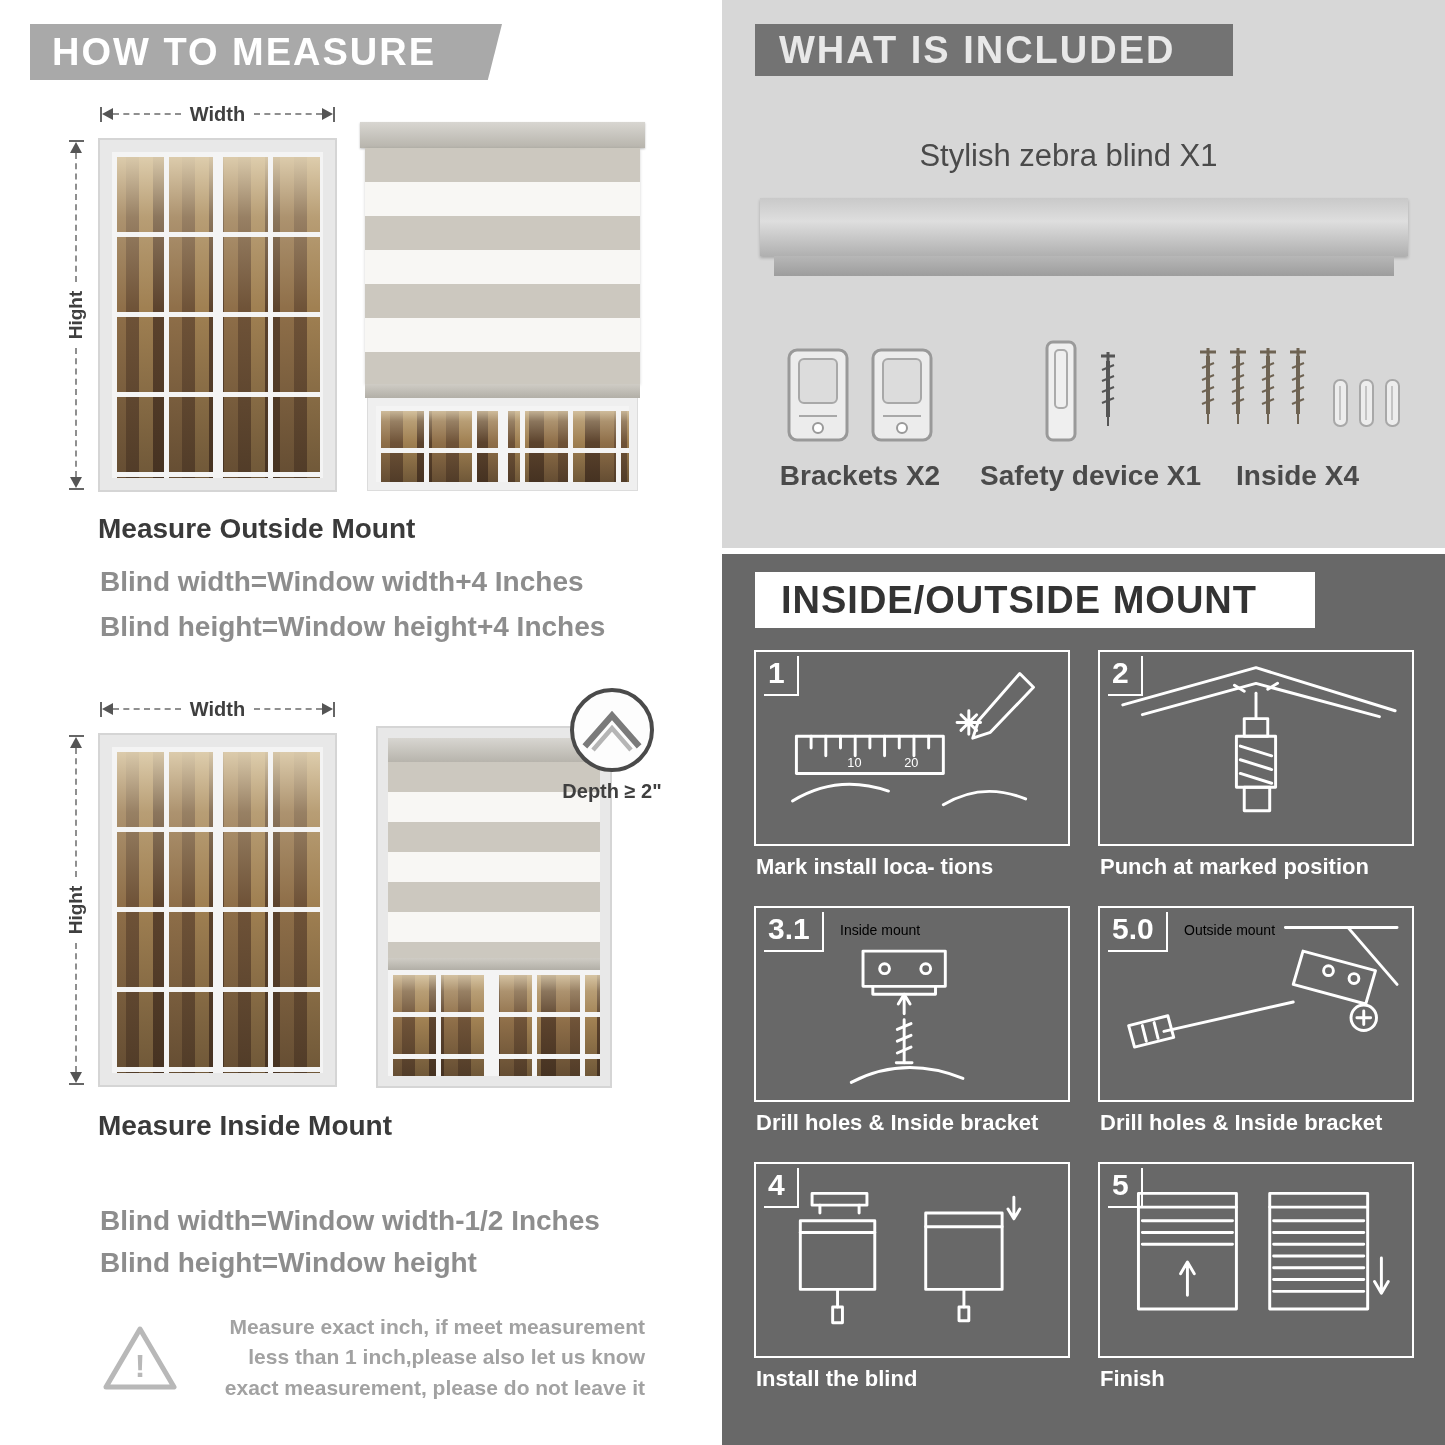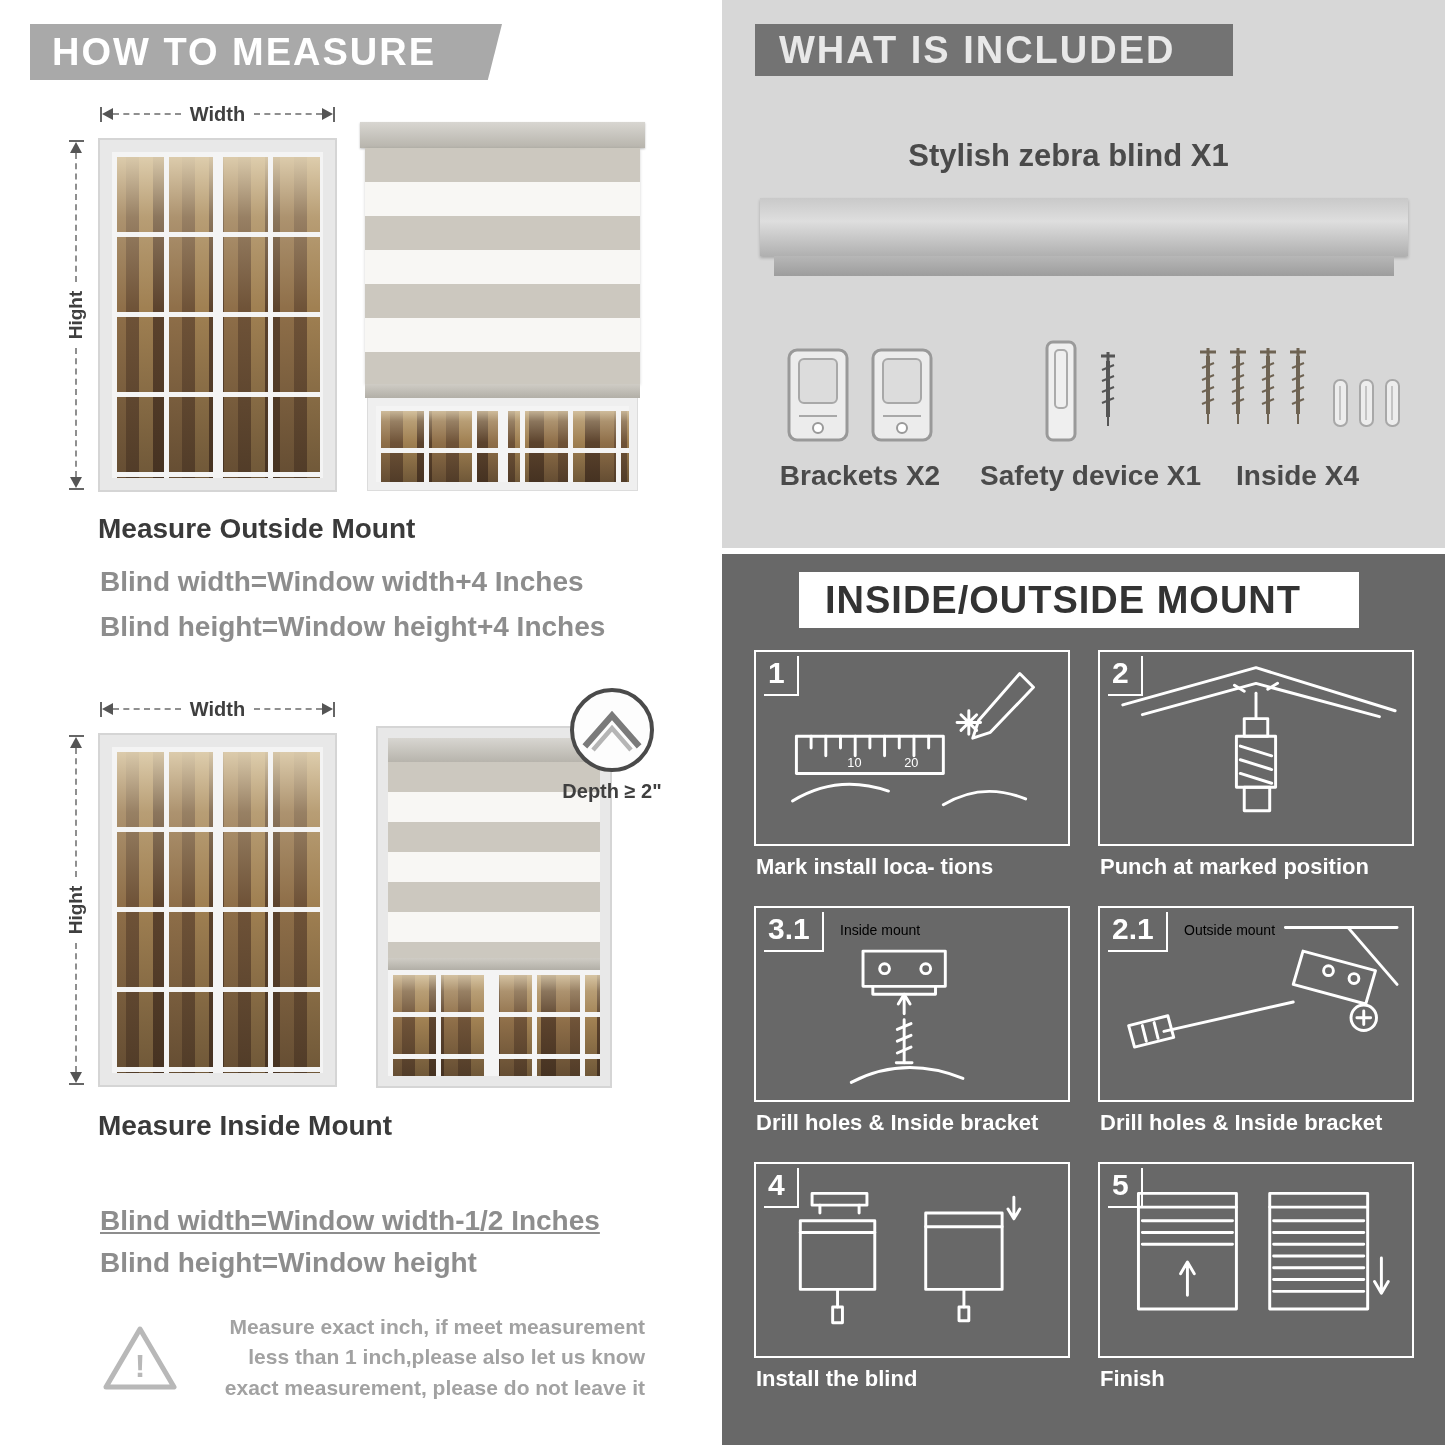--- a/index.html
+++ b/index.html
@@ -70,34 +70,34 @@
   .warn-text{flex:1;font-size:21px;font-weight:bold;color:#a2a2a2;line-height:1.45;text-align:right;}
 
   
   .right-col{position:relative;flex:1;display:flex;flex-direction:column;height:100%;}
   .included{position:relative;flex:0 0 548px;background:#d7d7d7;}
   .hgap{flex:0 0 6px;background:#fff;}
   .mount{position:relative;flex:1;background:#686868;}
 
   .banner-included{position:absolute;left:33px;top:24px;width:478px;height:52px;background:#737373;color:#e8e8e8;
     font-size:38px;font-weight:bold;letter-spacing:2px;display:flex;align-items:center;padding-left:24px;box-sizing:border-box;}
-  .blind-title{position:absolute;left:0;right:30px;top:138px;text-align:center;font-size:31px;font-weight:bold;color:#4a4a4a;}
+  .blind-title{position:absolute;left:0;right:30px;top:138px;text-align:center;font-size:31px;font-weight:normal;color:#4a4a4a;}
   .rail-top{position:absolute;left:38px;top:198px;width:648px;height:58px;
     background:linear-gradient(180deg,#c9c9c9 0%,#dedede 40%,#b0b0b0 100%);box-shadow:0 2px 3px rgba(0,0,0,0.22);}
   .rail-bottom{position:absolute;left:52px;top:256px;width:620px;height:20px;background:linear-gradient(180deg,#b7b7b7,#9d9d9d);}
 
   .item{position:absolute;top:326px;height:180px;}
   .item .icons{height:122px;display:flex;align-items:flex-end;justify-content:center;gap:12px;}
   .item .ilabel{margin-top:12px;text-align:center;font-size:28px;font-weight:bold;color:#4a4a4a;white-space:nowrap;}
   #item-brackets{left:38px;width:200px;}
   #item-safety{left:258px;width:210px;}
   #item-screws{left:468px;width:215px;}
 
   .banner-mount{position:absolute;left:33px;top:18px;width:560px;height:56px;background:#fff;color:#333;
-    font-size:38px;font-weight:bold;letter-spacing:1px;display:flex;align-items:center;padding-left:26px;box-sizing:border-box;margin-left:44px;}
+    font-size:38px;font-weight:bold;letter-spacing:1px;display:flex;align-items:center;padding-left:26px;box-sizing:border-box;}
   .steps-grid{position:absolute;left:32px;top:96px;width:660px;display:grid;grid-template-columns:1fr 1fr;column-gap:28px;row-gap:14px;}
   .panel{position:relative;height:196px;border:2px solid #fff;box-sizing:border-box;overflow:hidden;}
   .step-num{position:absolute;top:4px;left:8px;color:#fff;font-size:30px;font-weight:bold;
     padding:0 12px 4px 4px;border-right:2px solid #fff;border-bottom:2px solid #fff;z-index:2;}
   .step-inline{position:absolute;top:14px;left:84px;color:#000000;font-size:14px;font-weight:normal;z-index:2;white-space:nowrap;}
   .caption{margin:8px 2px 12px;color:#fff;font-size:22px;font-weight:bold;white-space:nowrap;}
   .art{position:absolute;inset:0;width:100%;height:100%;}
 </style>
 </head>
 <body>
@@ -192,21 +192,21 @@
 
     <div class="depth-circle">
       <svg viewBox="0 0 84 84">
         <path d="M12 60 L42 26 L72 60" fill="none" stroke="#7a7a7a" stroke-width="7" stroke-linejoin="miter"></path>
         <path d="M21 64 L42 40 L63 64" fill="none" stroke="#b5b5b5" stroke-width="5"></path>
       </svg>
     </div>
     <div class="depth-label">Depth ≥ 2"</div>
 
     <div class="sec-title" style="left:98px;top:1110px;">Measure Inside Mount</div>
-    <div class="sec-line" style="left:100px;top:1205px;text-decoration:underline;">Blind width=Window width-1/2 Inches</div>
+    <div class="sec-line" style="left:100px;top:1205px;">Blind width=Window width-1/2 Inches</div>
     <div class="sec-line" style="left:100px;top:1247px;">Blind height=Window height</div>
 
     <div class="warning">
       <svg width="80" height="74" viewBox="0 0 80 74">
         <path d="M40 8 L74 66 H6 Z" fill="none" stroke="#b8b8b8" stroke-width="5" stroke-linejoin="round"></path>
         <text x="40" y="56" font-size="32" font-weight="bold" fill="#b8b8b8" text-anchor="middle" font-family="Liberation Sans, sans-serif">!</text>
       </svg>
       <div class="warn-text">Measure exact inch, if meet measurement less than 1 inch,please also let us know exact measurement, please do not leave it</div>
     </div>
   </div>
@@ -359,21 +359,21 @@
                 <path d="M142 158 h16"></path>
                 <path d="M96 178 q54 -28 114 -4"></path>
               </g>
             </svg>
           </div>
           <div class="caption">Drill holes &amp;  Inside bracket</div>
         </div>
 
         <div class="step">
           <div class="panel">
-            <div class="step-num">2.1</div>
+            <div class="step-num">5.0</div>
             <div class="step-inline">Outside mount</div>
             <svg class="art" viewBox="0 0 316 196">
               <g stroke="#fff" stroke-width="3" fill="none" stroke-linecap="round" stroke-linejoin="round">
                 <path d="M188 20 H302 M252 20 L302 78"></path>
                 <path d="M206 44 l74 20 -10 34 -74 -20 z"></path>
                 <circle cx="232" cy="64" r="5"></circle>
                 <circle cx="258" cy="72" r="5"></circle>
                 <path d="M64 126 L196 96"></path>
                 <path d="M28 120 l40 -10 6 22 -40 10 z"></path>
                 <path d="M42 120 l4 16 M54 117 l4 16"></path>

